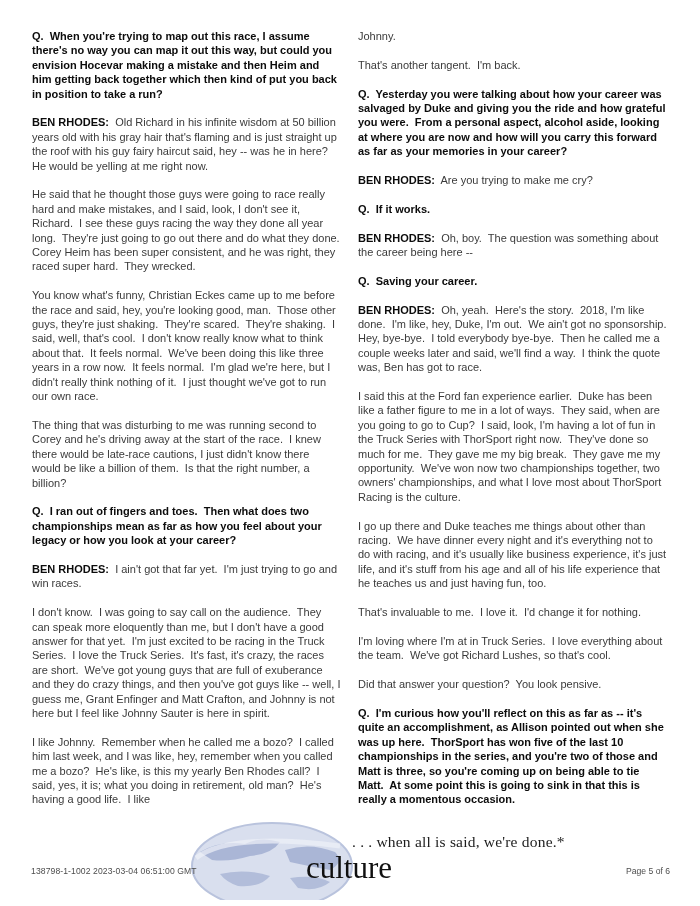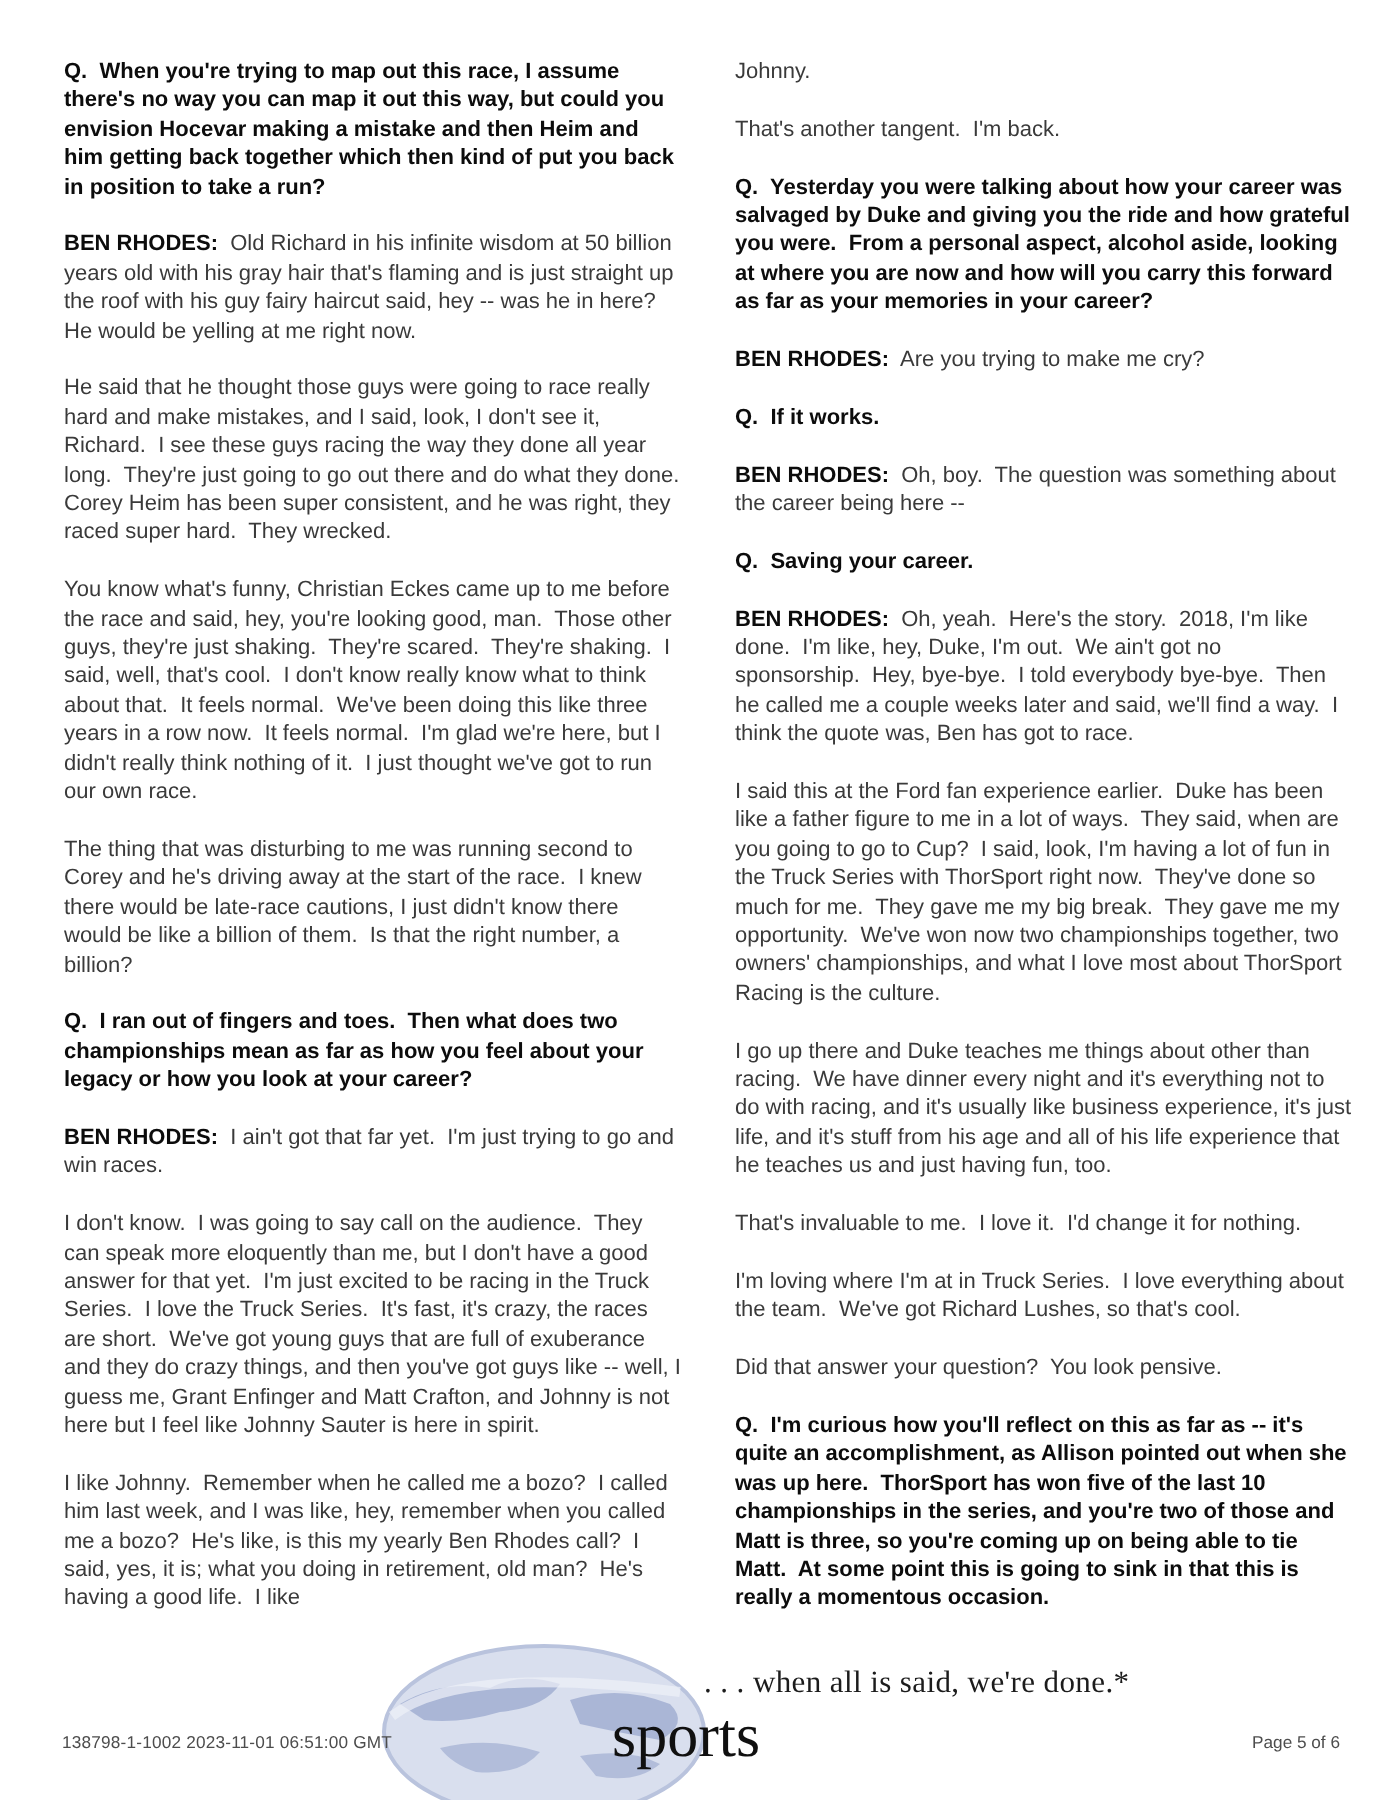--- a/index.html
+++ b/index.html
@@ -8,21 +8,21 @@
     background: #ffffff;
     position: relative;
     overflow: hidden;
     font-family: "Liberation Sans", sans-serif;
   }
   .columns {
     position: absolute;
     top: 29px; left: 32px;
     width: 644px;
     display: flex;
-    gap: 27px;
+    gap: 17px;
   }
   .col {
     width: 309px;
     font-size: 11px;
     line-height: 14.4px;
     color: #3a3a3a;
     white-space: pre-wrap;
   }
   .col p { margin: 0 0 14.4px 0; }
   .col p.question { font-weight: bold; color: #0c0c0c; }
@@ -83,18 +83,18 @@
 <div class="logo">
   <svg class="globe" viewBox="0 0 164 78" xmlns="http://www.w3.org/2000/svg">
     <ellipse cx="82" cy="44" rx="80" ry="43" fill="#d9dfee"></ellipse>
     <ellipse cx="82" cy="44" rx="80" ry="43" fill="none" stroke="#b9c3dd" stroke-width="2"></ellipse>
     <path d="M10 30 Q30 18 55 22 Q70 14 90 20 Q82 32 60 34 Q40 40 22 38 Z" fill="#aab6d6"></path>
     <path d="M95 28 Q120 20 145 30 Q155 40 140 48 Q118 44 100 40 Z" fill="#aab6d6"></path>
     <path d="M30 52 Q55 46 80 54 Q70 66 48 64 Q36 60 30 52 Z" fill="#b2bdda"></path>
     <path d="M100 56 Q125 52 140 60 Q128 70 108 66 Z" fill="#b2bdda"></path>
     <path d="M6 36 Q40 10 150 24" fill="none" stroke="#eef1f8" stroke-width="5" opacity="0.7"></path>
   </svg>
-  <div class="sports">sports</div>
+  <div class="sports">culture</div>
 </div>
 
 <div class="tagline">. . . when all is said, we're done.*</div>
-<div class="doc-id">138798-1-1002 2023-11-01 06:51:00 GMT</div>
+<div class="doc-id">138798-1-1002 2023-03-04 06:51:00 GMT</div>
 <div class="page-num">Page 5 of 6</div>
 
 </body></html>

